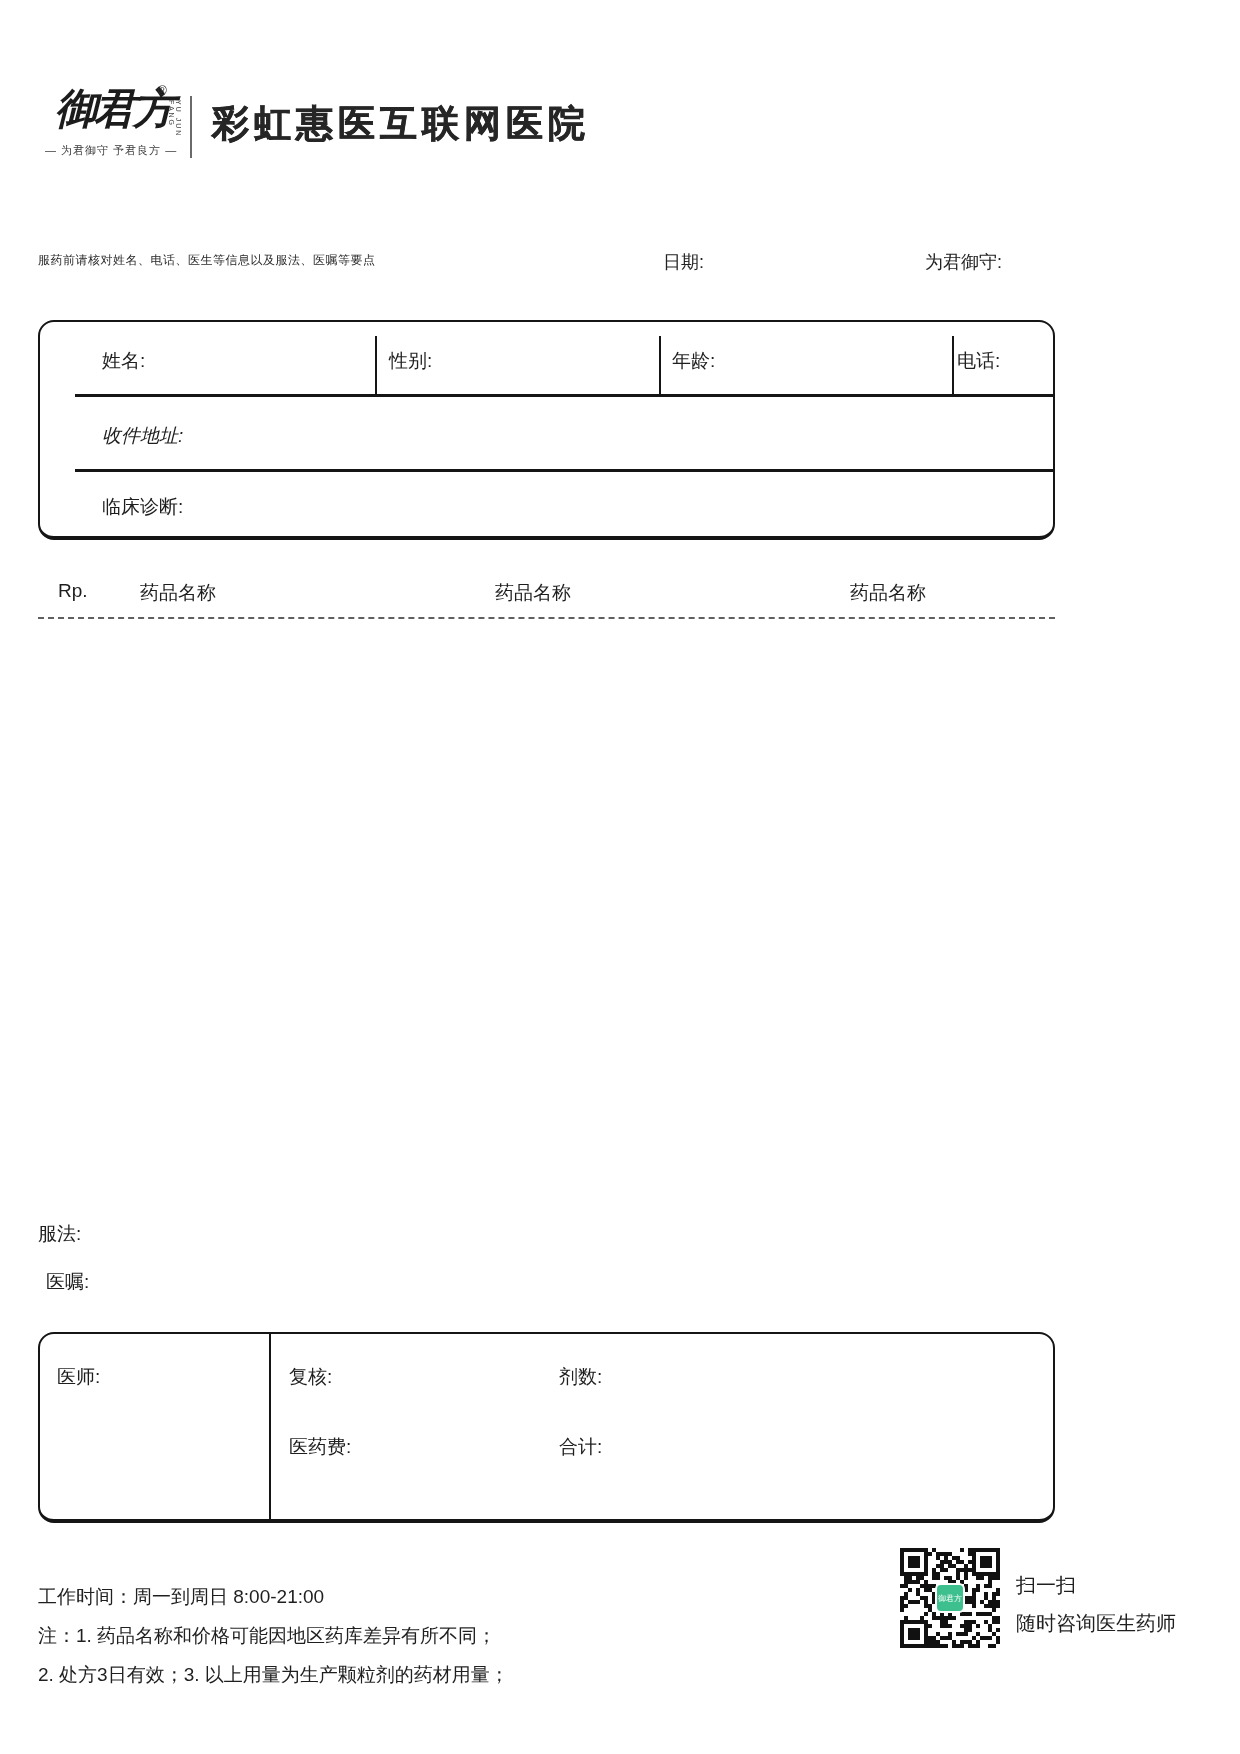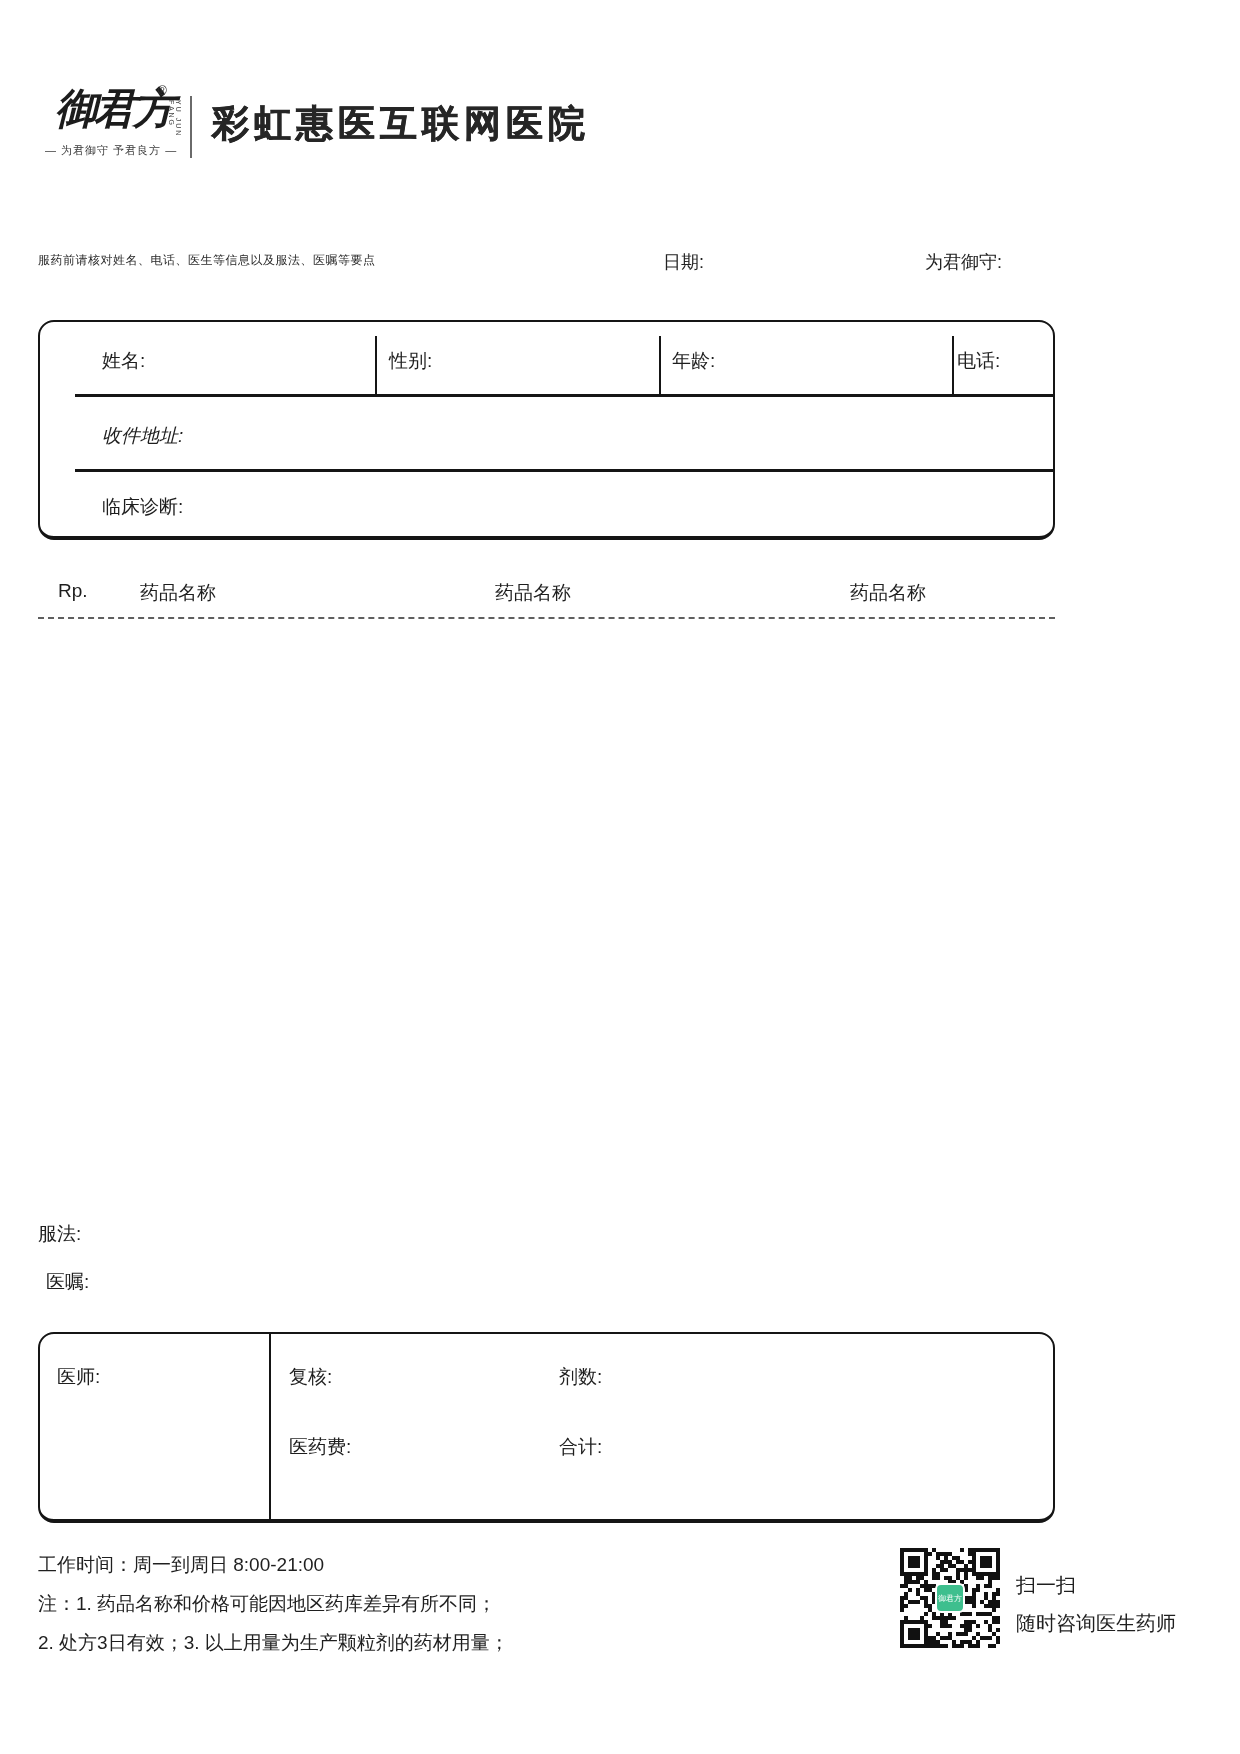--- a/index.html
+++ b/index.html
@@ -51,21 +51,21 @@
   .usage-label{position:absolute;left:38px;top:1221px;font-size:19px;color:#1e1e1e;}
   .advice-label{position:absolute;left:38px;top:1269px;font-size:19px;color:#1e1e1e;margin-left:8px;}
   
   .sig-box{
     position:absolute;left:38px;top:1332px;width:1017px;height:191px;box-sizing:border-box;
     border:2.5px solid #151515;border-bottom-width:4px;border-radius:16px;background:#fff;
   }
   .sig-div{position:absolute;left:229px;top:0;bottom:0;width:2px;background:#151515;}
   .sig-label{position:absolute;font-size:19px;color:#1e1e1e;}
   
-  .foot-line{position:absolute;left:38px;font-size:19px;color:#1f1f1f;}
+  .foot-line{position:absolute;left:38px;font-size:19px;color:#1f1f1f;margin-top:32px;}
   .qr-wrap{position:absolute;left:900px;top:1548px;width:100px;height:100px;}
   .qr-badge{
     position:absolute;left:35px;top:35px;width:30px;height:30px;box-sizing:border-box;
     border:2px solid #ffffff;border-radius:6px;color:#fff;font-size:8px;
     display:flex;align-items:center;justify-content:center;letter-spacing:0;
   }
   .scan-label{position:absolute;left:1016px;top:1572px;font-size:20px;color:#1f1f1f;}
   .consult-label{position:absolute;left:1016px;top:1610px;font-size:20px;color:#1f1f1f;}
 </style>
 </head>

